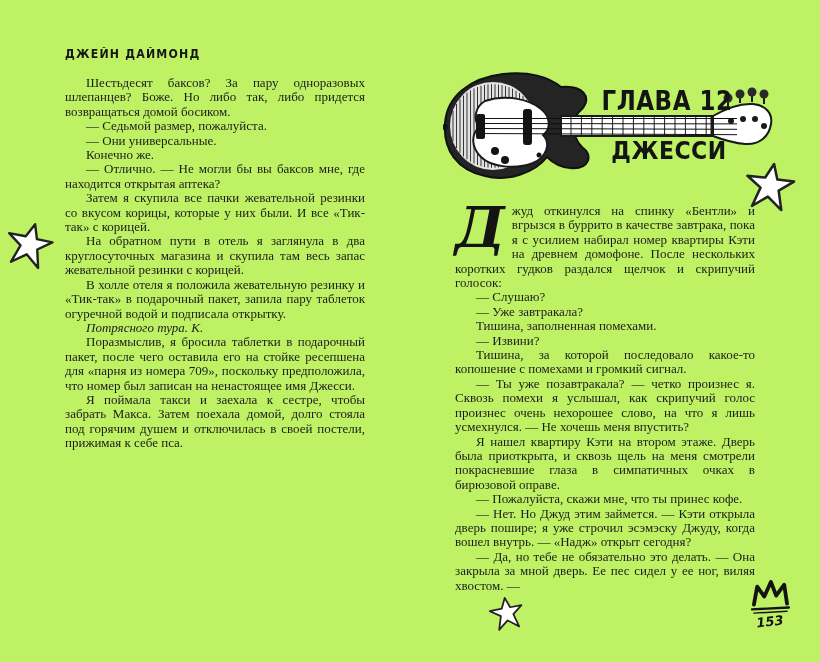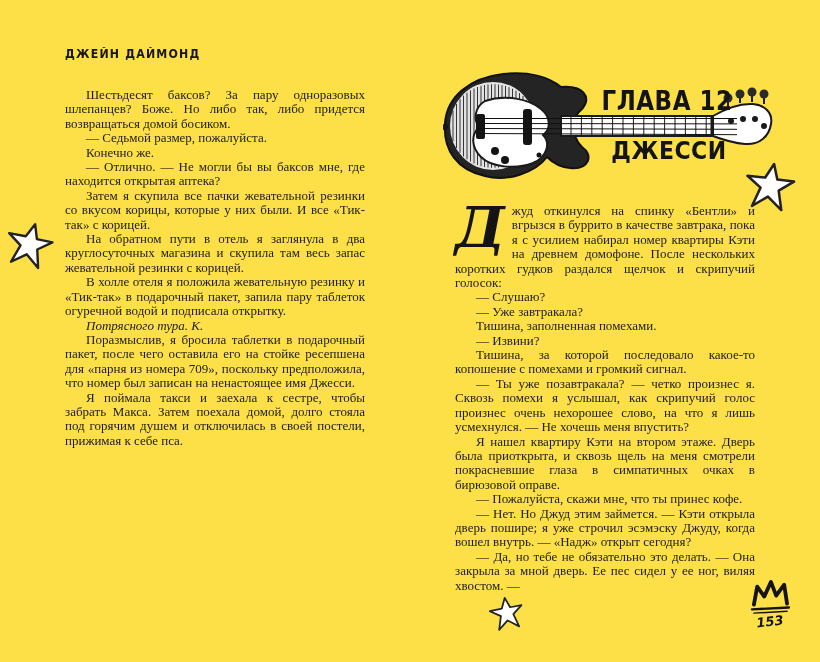--- a/index.html
+++ b/index.html
@@ -1,26 +1,26 @@
 <!DOCTYPE html>
 <html><head>
 <meta charset="utf-8">
 <style>
   html,body{margin:0;padding:0;background:#ffffff;}
-  .sheet{position:relative;width:820px;height:662px;background:#fde047;overflow:hidden;
+  .sheet{position:relative;width:820px;height:662px;background:#bef264;overflow:hidden;
          font-family:"Liberation Serif",serif;color:#1c1c1c;}
 
   
   .running-head{position:absolute;left:65px;top:47px;
     font-family:"DejaVu Sans",sans-serif;font-weight:bold;font-size:11px;
     letter-spacing:1.2px;color:#161616;transform:scaleY(1.1);transform-origin:left top;}
 
   
   .col{position:absolute;width:300px;}
-  .left-col{left:65px;top:88px;}
+  .left-col{left:65px;top:76px;}
   .right-col{left:455px;top:204px;}
   .para{margin:0;text-align:justify;font-size:13px;line-height:14.4px;
         text-indent:21px;hyphens:manual;color:#1c1c1c;}
   .para.sig{font-style:italic;}
   .para.first{text-indent:0;}
   .dropcap{float:left;font-family:"DejaVu Serif",serif;font-weight:bold;font-style:italic;
            font-size:56px;line-height:42px;margin:2px 7px 0 0;color:#141414;}
 
   
   .chapter-line{position:absolute;width:170px;text-align:center;
@@ -50,20 +50,21 @@
 
   <div class="doodle star-left">
     <svg width="48" height="48" viewBox="0 0 100 100">
       <path d="M52 5 L63 34 L96 33 L69 55 L80 92 L50 70 L22 93 L33 55 L4 36 L39 34 Z" fill="#ffffff" stroke="#222" stroke-width="5" stroke-linejoin="round"></path>
     </svg>
   </div>
 
   <div class="col left-col">
       <p class="para indent">Шестьдесят баксов? За пару одноразовых шлепанцев? Боже. Но либо так, либо придется возвращаться домой босиком.</p>
       <p class="para indent">— Седьмой размер, пожалуйста.</p>
+      <p class="para indent">— Они универсальные.</p>
       <p class="para indent">Конечно же.</p>
       <p class="para indent">— Отлично. — Не могли бы вы баксов мне, где нахо­дится открытая аптека?</p>
       <p class="para indent">Затем я скупила все пачки жевательной резинки со вкусом корицы, которые у них были. И все «Тик-так» с корицей.</p>
       <p class="para indent">На обратном пути в отель я заглянула в два кругло­суточных магазина и скупила там весь запас жевательной резинки с корицей.</p>
       <p class="para indent">В холле отеля я положила жевательную резинку и «Тик-так» в подарочный пакет, запила пару таблеток огуречной водой и подписала открытку.</p>
       <p class="para sig">Потрясного тура. К.</p>
       <p class="para indent">Поразмыслив, я бросила таблетки в подарочный пакет, после чего оставила его на стойке ресепшена для «парня из номера 709», поскольку предположила, что номер был записан на ненастоящее имя Джесси.</p>
       <p class="para indent">Я поймала такси и заехала к сестре, чтобы забрать Мак­са. Затем поехала домой, долго стояла под горячим душем и отключилась в своей постели, прижимая к себе пса.</p>
     </div>
 

